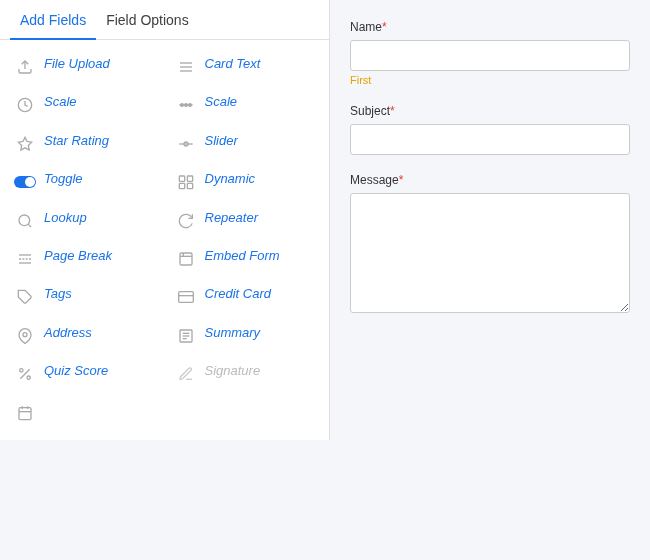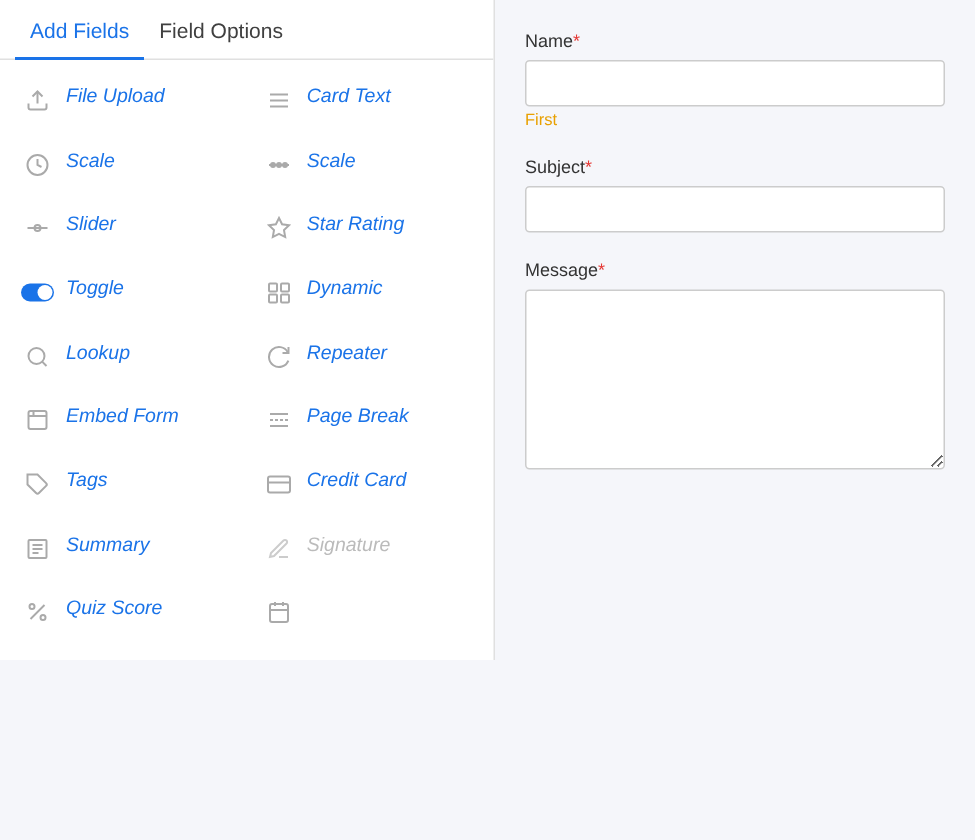--- a/index.html
+++ b/index.html
@@ -160,33 +160,33 @@
             <circle cx="6" cy="12" r="2" fill="#aaa"></circle>
             <circle cx="12" cy="12" r="2" fill="#aaa"></circle>
             <circle cx="18" cy="12" r="2" fill="#aaa"></circle>
           </svg>
         </span>
         <span class="field-label">Scale</span>
       </div>
       <div class="field-item">
         <span class="field-icon">
           <svg width="16" height="16" viewBox="0 0 24 24" fill="none" stroke="#aaa" stroke-width="2">
+            <polygon points="12 2 15.09 8.26 22 9.27 17 14.14 18.18 21.02 12 17.77 5.82 21.02 7 14.14 2 9.27 8.91 8.26 12 2"></polygon>
+          </svg>
+        </span>
+        <span class="field-label">Star Rating</span>
+      </div>
+      <div class="field-item">
+        <span class="field-icon">
+          <svg width="16" height="16" viewBox="0 0 24 24" fill="none" stroke="#aaa" stroke-width="2">
             <line x1="2" y1="12" x2="22" y2="12"></line>
             <circle cx="12" cy="12" r="3" fill="none" stroke="#aaa" stroke-width="2"></circle>
           </svg>
         </span>
         <span class="field-label">Slider</span>
-      </div>
-      <div class="field-item">
-        <span class="field-icon">
-          <svg width="16" height="16" viewBox="0 0 24 24" fill="none" stroke="#aaa" stroke-width="2">
-            <polygon points="12 2 15.09 8.26 22 9.27 17 14.14 18.18 21.02 12 17.77 5.82 21.02 7 14.14 2 9.27 8.91 8.26 12 2"></polygon>
-          </svg>
-        </span>
-        <span class="field-label">Star Rating</span>
       </div>
       <div class="field-item">
         <span class="field-icon">
           <svg width="22" height="14" viewBox="0 0 44 24">
             <rect x="0" y="0" width="44" height="24" rx="12" fill="#1a73e8"></rect>
             <circle cx="32" cy="12" r="10" fill="white"></circle>
           </svg>
         </span>
         <span class="field-label">Toggle</span>
       </div>
@@ -215,84 +215,93 @@
           <svg width="16" height="16" viewBox="0 0 24 24" fill="none" stroke="#aaa" stroke-width="2">
             <path d="M21.5 2v6h-6"></path>
             <path d="M21.34 15.57a10 10 0 1 1-.57-8.38"></path>
           </svg>
         </span>
         <span class="field-label">Repeater</span>
       </div>
       <div class="field-item">
         <span class="field-icon">
           <svg width="16" height="16" viewBox="0 0 24 24" fill="none" stroke="#aaa" stroke-width="2">
+            <line x1="3" y1="6" x2="21" y2="6"></line>
+            <line x1="3" y1="12" x2="21" y2="12" stroke-dasharray="3 2"></line>
+            <line x1="3" y1="18" x2="21" y2="18"></line>
+          </svg>
+        </span>
+        <span class="field-label">Page Break</span>
+      </div>
+      <div class="field-item">
+        <span class="field-icon">
+          <svg width="16" height="16" viewBox="0 0 24 24" fill="none" stroke="#aaa" stroke-width="2">
             <rect x="3" y="3" width="18" height="18" rx="2"></rect>
             <line x1="3" y1="8" x2="21" y2="8"></line>
             <line x1="8" y1="3" x2="8" y2="8"></line>
           </svg>
         </span>
         <span class="field-label">Embed Form</span>
       </div>
       <div class="field-item">
         <span class="field-icon">
           <svg width="16" height="16" viewBox="0 0 24 24" fill="none" stroke="#aaa" stroke-width="2">
-            <line x1="3" y1="6" x2="21" y2="6"></line>
-            <line x1="3" y1="12" x2="21" y2="12" stroke-dasharray="3 2"></line>
-            <line x1="3" y1="18" x2="21" y2="18"></line>
-          </svg>
-        </span>
-        <span class="field-label">Page Break</span>
-      </div>
-      <div class="field-item">
-        <span class="field-icon">
-          <svg width="16" height="16" viewBox="0 0 24 24" fill="none" stroke="#aaa" stroke-width="2">
             <path d="M20.59 13.41l-7.17 7.17a2 2 0 0 1-2.83 0L2 12V2h10l8.59 8.59a2 2 0 0 1 0 2.82z"></path>
             <line x1="7" y1="7" x2="7.01" y2="7"></line>
           </svg>
         </span>
         <span class="field-label">Tags</span>
       </div>
       <div class="field-item">
         <span class="field-icon">
           <svg width="16" height="16" viewBox="0 0 24 24" fill="none" stroke="#aaa" stroke-width="2">
             <rect x="1" y="4" width="22" height="16" rx="2"></rect>
             <line x1="1" y1="10" x2="23" y2="10"></line>
           </svg>
         </span>
         <span class="field-label">Credit Card</span>
+      </div>
+      <div class="field-item">
+        <span class="field-icon">
+          <svg width="16" height="16" viewBox="0 0 24 24" fill="none" stroke="#aaa" stroke-width="2">
+            <path d="M21 10c0 7-9 13-9 13s-9-6-9-13a9 9 0 0 1 18 0z"></path>
+            <circle cx="12" cy="10" r="3"></circle>
+          </svg>
+        </span>
+        <span class="field-label">Address</span>
       </div>
       <div class="field-item">
         <span class="field-icon">
           <svg width="16" height="16" viewBox="0 0 24 24" fill="none" stroke="#aaa" stroke-width="2">
             <rect x="3" y="3" width="18" height="18" rx="1"></rect>
             <line x1="7" y1="8" x2="17" y2="8"></line>
             <line x1="7" y1="12" x2="17" y2="12"></line>
             <line x1="7" y1="16" x2="13" y2="16"></line>
           </svg>
         </span>
         <span class="field-label">Summary</span>
       </div>
+      <div class="field-item">
+        <span class="field-icon">
+          <svg width="16" height="16" viewBox="0 0 24 24" fill="none" stroke="#aaa" stroke-width="2">
+            <line x1="19" y1="5" x2="5" y2="19"></line>
+            <circle cx="6.5" cy="6.5" r="2.5"></circle>
+            <circle cx="17.5" cy="17.5" r="2.5"></circle>
+          </svg>
+        </span>
+        <span class="field-label">Quiz Score</span>
+      </div>
       <div class="field-item disabled">
         <span class="field-icon">
           <svg width="16" height="16" viewBox="0 0 24 24" fill="none" stroke="#ccc" stroke-width="2">
             <path d="M12 20h9"></path>
             <path d="M16.5 3.5a2.121 2.121 0 0 1 3 3L7 19l-4 1 1-4L16.5 3.5z"></path>
           </svg>
         </span>
         <span class="field-label">Signature</span>
-      </div>
-      <div class="field-item">
-        <span class="field-icon">
-          <svg width="16" height="16" viewBox="0 0 24 24" fill="none" stroke="#aaa" stroke-width="2">
-            <line x1="19" y1="5" x2="5" y2="19"></line>
-            <circle cx="6.5" cy="6.5" r="2.5"></circle>
-            <circle cx="17.5" cy="17.5" r="2.5"></circle>
-          </svg>
-        </span>
-        <span class="field-label">Quiz Score</span>
       </div>
       <div class="field-item">
         <span class="field-icon">
           <svg width="16" height="16" viewBox="0 0 24 24" fill="none" stroke="#aaa" stroke-width="2">
             <rect x="3" y="4" width="18" height="18" rx="2"></rect>
             <line x1="16" y1="2" x2="16" y2="6"></line>
             <line x1="8" y1="2" x2="8" y2="6"></line>
             <line x1="3" y1="10" x2="21" y2="10"></line>
           </svg>
         </span>

